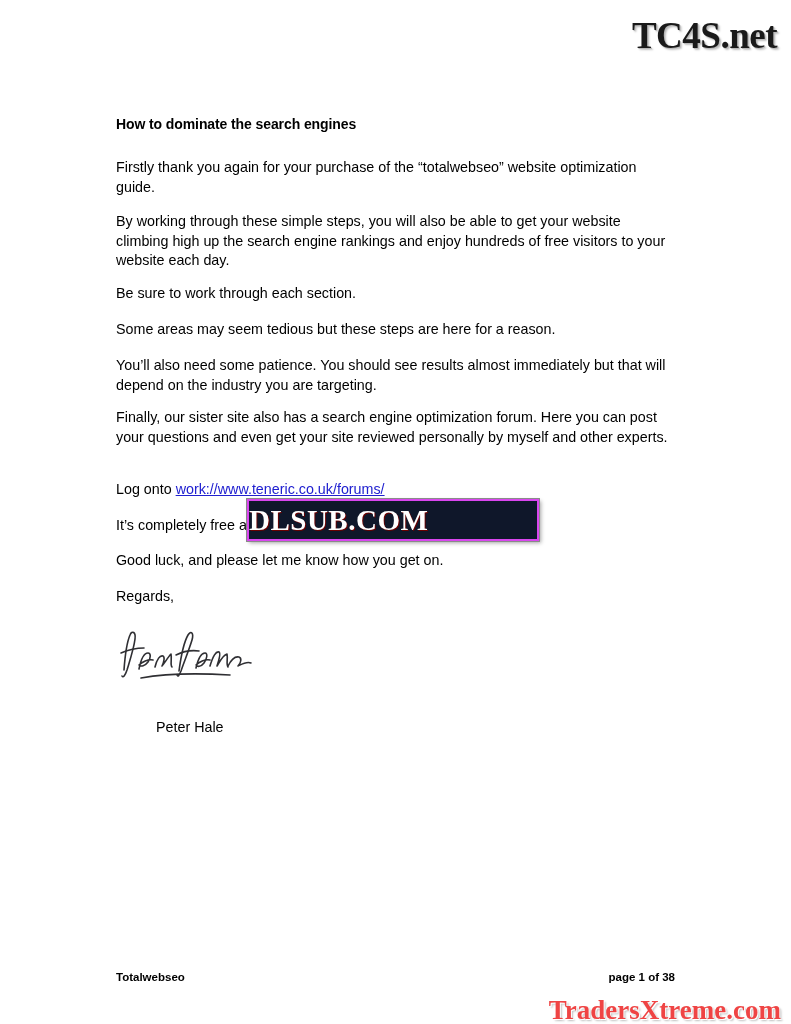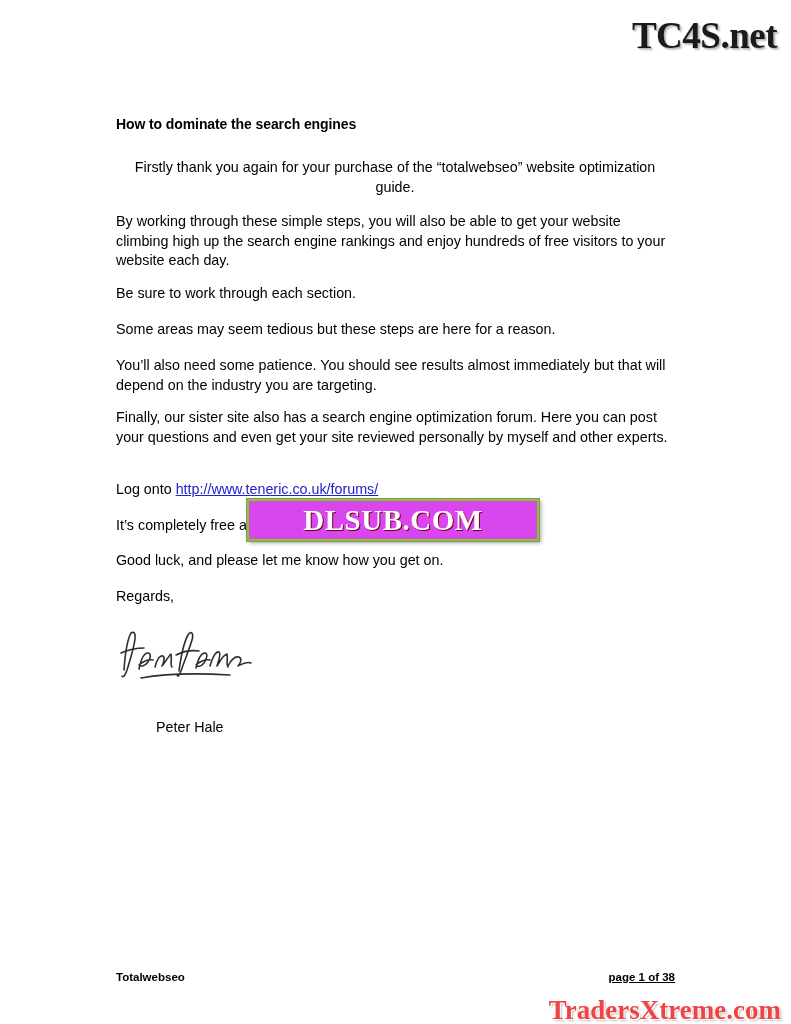--- a/index.html
+++ b/index.html
@@ -49,21 +49,21 @@
 
   .body-block {
     position: absolute;
     left: 116px;
     width: 558px;
     font-size: 14.3px;
     line-height: 19.5px;
     color: #000;
   }
 
-  .p1 { top: 150px; text-align: center; }
+  .p1 { top: 150px; }
   .p2 { top: 204px; }
   .p3 { top: 276px; }
   .p4 { top: 312px; }
   .p5 { top: 348px; }
   .p6 { top: 400px; }
   .p7 { top: 472px; }
   .p8 { top: 508px; }
   .p9 { top: 543px; }
   .p10 { top: 579px; }
 
@@ -89,26 +89,25 @@
     margin-left: 40px;
   }
 
   
   .watermark {
     position: absolute;
     left: 247px;
     top: 491px;
     width: 288px;
     height: 38px;
-    background: #d946ef;
-    border: 2px solid #84cc16;
+    background: #0f172a;
+    border: 2px solid #d946ef;
     box-shadow: 0 0 0 1px #8a8a8a, 2px 2px 4px rgba(0,0,0,0.35);
     display: flex;
     align-items: center;
-    justify-content: center;
   }
   .watermark span {
     font-family: "Liberation Serif", serif;
     font-weight: bold;
     font-size: 29px;
     color: #ffffff;
     letter-spacing: 0.5px;
     text-shadow: 1px 1px 0 #6b0000;
   }
 
@@ -119,21 +118,20 @@
     top: 963px;
     font-size: 11.5px;
     font-weight: bold;
   }
   .footer-right {
     position: absolute;
     right: 116px;
     top: 963px;
     font-size: 11.5px;
     font-weight: bold;
-    text-decoration: underline;
   }
   .brand-bottom {
     position: absolute;
     right: 10px;
     bottom: 6px;
     font-family: "Liberation Serif", serif;
     font-weight: bold;
     font-size: 27px;
     color: #ef4444;
     text-shadow: 1px 1px 0 #ffffff, 2px 2px 2px rgba(0,0,0,0.25);
@@ -149,21 +147,21 @@
   <div class="doc-title">How to dominate the search engines</div>
 
   <div class="body-block p1">Firstly thank you again for your purchase of the “totalwebseo” website optimization guide.</div>
   <div class="body-block p3">Be sure to work through each section.</div>
   <div class="body-block p2">By working through these simple steps, you will also be able to get your website climbing high up the search engine rankings and enjoy hundreds of free visitors to your website each day.</div>
   <div class="body-block p4">Some areas may seem tedious but these steps are here for a reason.</div>
   <div class="body-block p5">You’ll also need some patience. You should see results almost immediately but that will depend on the industry you are targeting.</div>
   <div class="body-block p6">Finally, our sister site also has a search engine optimization forum. Here you can post your questions and even get your site reviewed personally by myself and other experts.</div>
 
   <div class="body-block p7">
-    <span>Log onto </span><a class="forum-link" href="#">http://www.teneric.co.uk/forums/</a>
+    <span>Log onto </span><a class="forum-link" href="#">work://www.teneric.co.uk/forums/</a>
   </div>
 
   <div class="body-block p8">It’s completely free a………………et stuck at all.</div>
   <div class="body-block p9">Good luck, and please let me know how you get on.</div>
   <div class="body-block p10">Regards,</div>
 
   <div class="signature">
     <svg viewBox="0 0 135 62" width="135" height="62" aria-hidden="true">
       <g fill="none" stroke="#2f2f33" stroke-width="1.6" stroke-linecap="round" stroke-linejoin="round">
         <path d="M6,44 C7,30 9,16 12,9 C14,4 18,6 17,13 C16,22 12,34 9,44 C7,50 5,52 4,50"></path>

